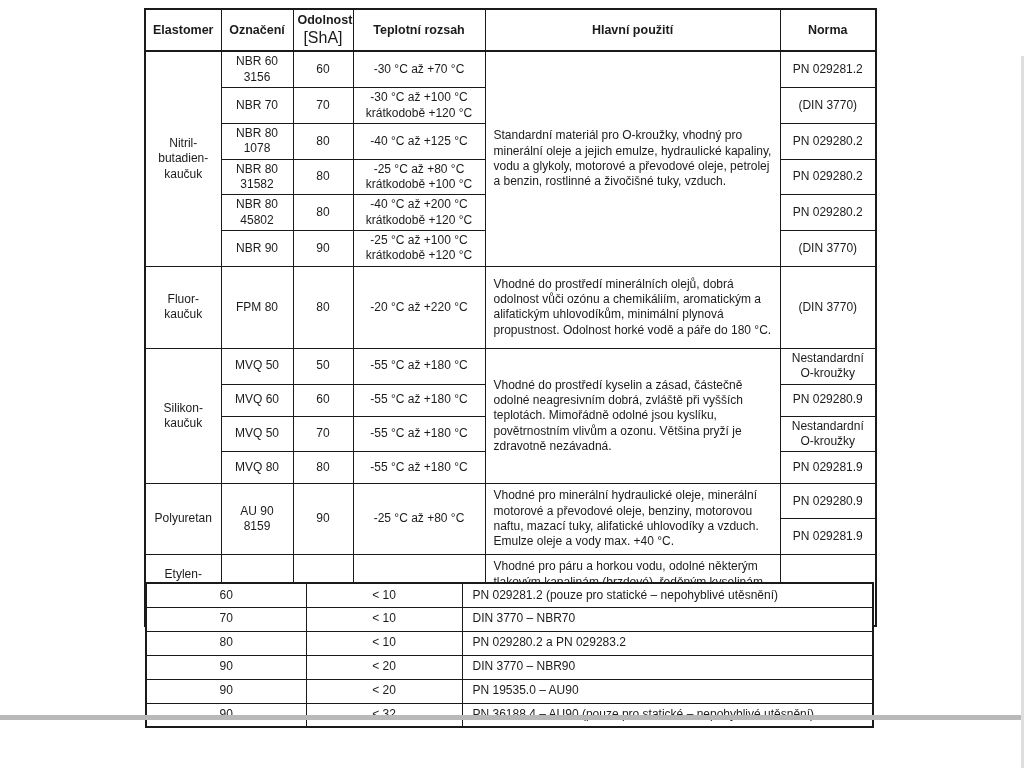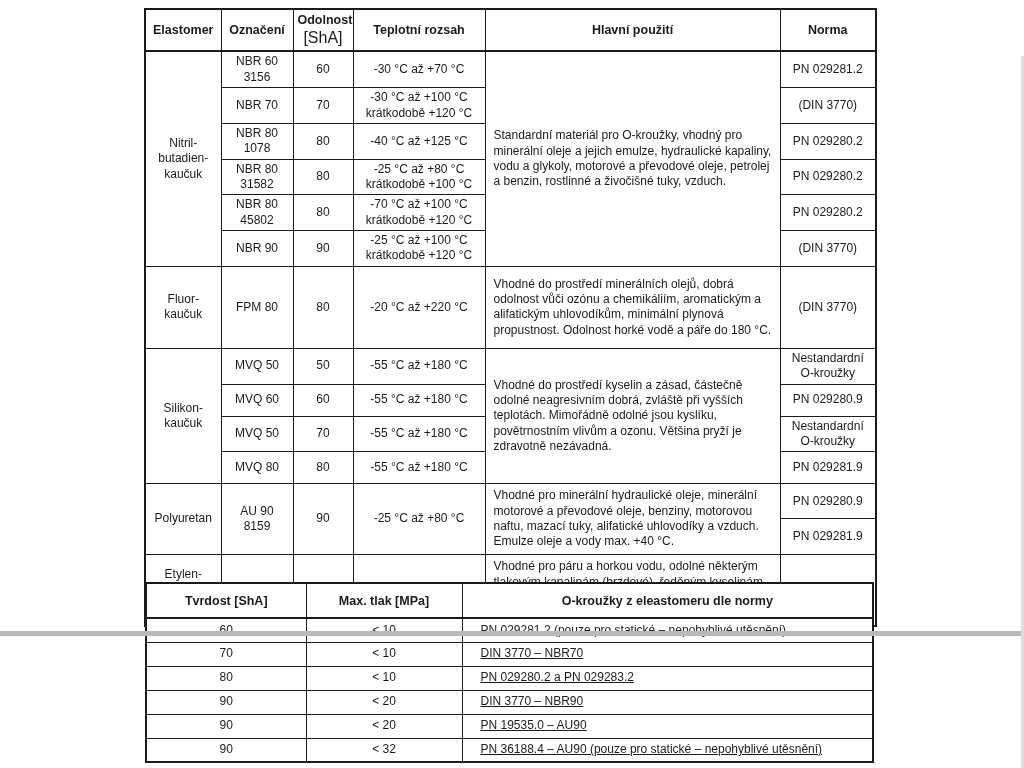--- a/index.html
+++ b/index.html
@@ -4,21 +4,21 @@
 <style>
   html,body{margin:0;padding:0;}
   body{
     width:1024px;height:768px;
     background:#ffffff;
     font-family:"Liberation Sans",sans-serif;
     color:#1b1b1b;
     position:relative;
     overflow:hidden;
   }
-  .page{position:absolute;left:0;top:0;width:1024px;height:636px;background:#fff;}
+  .page{position:absolute;left:0;top:0;width:1024px;height:720px;background:#fff;}
   .edge-bottom{position:absolute;left:0;bottom:0;width:1024px;height:5px;background:#b9b9b9;}
   .edge-right{position:absolute;right:0;top:56px;width:3px;height:712px;background:#dedede;}
 
   table{
     border-collapse:collapse;
     table-layout:fixed;
     position:absolute;
     background:#fff;
   }
   #t1{left:144px;top:8px;width:731px;}
@@ -40,21 +40,21 @@
     font-size:12.5px;
     border-bottom-width:2px;
   }
   th .sub{font-weight:normal;font-size:16px;}
   td.left, th.leftpad{white-space:pre-line;}
   td.left{
     text-align:left;
     padding:4px 8px;
     margin-left:12px;
   }
-  #t2 td.left{padding:2px 18px;text-decoration:underline;}
+  #t2 td.left{padding:2px 10px;}
   tr.h35{height:35px;}
   tr.h30{height:30px;}
   tr.h31{height:31px;}
   tr.h32{height:32px;}
   tr.h82{height:82px;}
   tr.h72{height:72px;}
   tr.h24{height:24px;}
 </style>
 </head>
 <body>
@@ -110,21 +110,21 @@
 31582</td>
         <td>80</td>
         <td>-25 °C až +80 °C
 krátkodobě +100 °C</td>
         <td>PN 029280.2</td>
       </tr>
       <tr class="h31">
         <td>NBR 80
 45802</td>
         <td>80</td>
-        <td>-70 °C až +100 °C
+        <td>-40 °C až +200 °C
 krátkodobě +120 °C</td>
         <td>PN 029280.2</td>
       </tr>
       <tr class="h32">
         <td>NBR 90</td>
         <td>90</td>
         <td>-25 °C až +100 °C
 krátkodobě +120 °C</td>
         <td>(DIN 3770)</td>
       </tr>
@@ -195,25 +195,20 @@
     </tbody>
   </table>
 
   <table id="t2">
     <colgroup>
       <col style="width:160px">
         <col style="width:156px">
         <col style="width:411px">
     </colgroup>
     <tbody>
-      <tr class="h35">
-        <th>Tvrdost [ShA]</th>
-        <th>Max. tlak [MPa]</th>
-        <th>O-kroužky z eleastomeru dle normy</th>
-      </tr>
       <tr class="h24">
         <td>60</td>
         <td>&lt; 10</td>
         <td class="left">PN 029281.2 (pouze pro statické – nepohyblivé utěsnění)</td>
       </tr>
       <tr class="h24">
         <td>70</td>
         <td>&lt; 10</td>
         <td class="left">DIN 3770 – NBR70</td>
       </tr>

